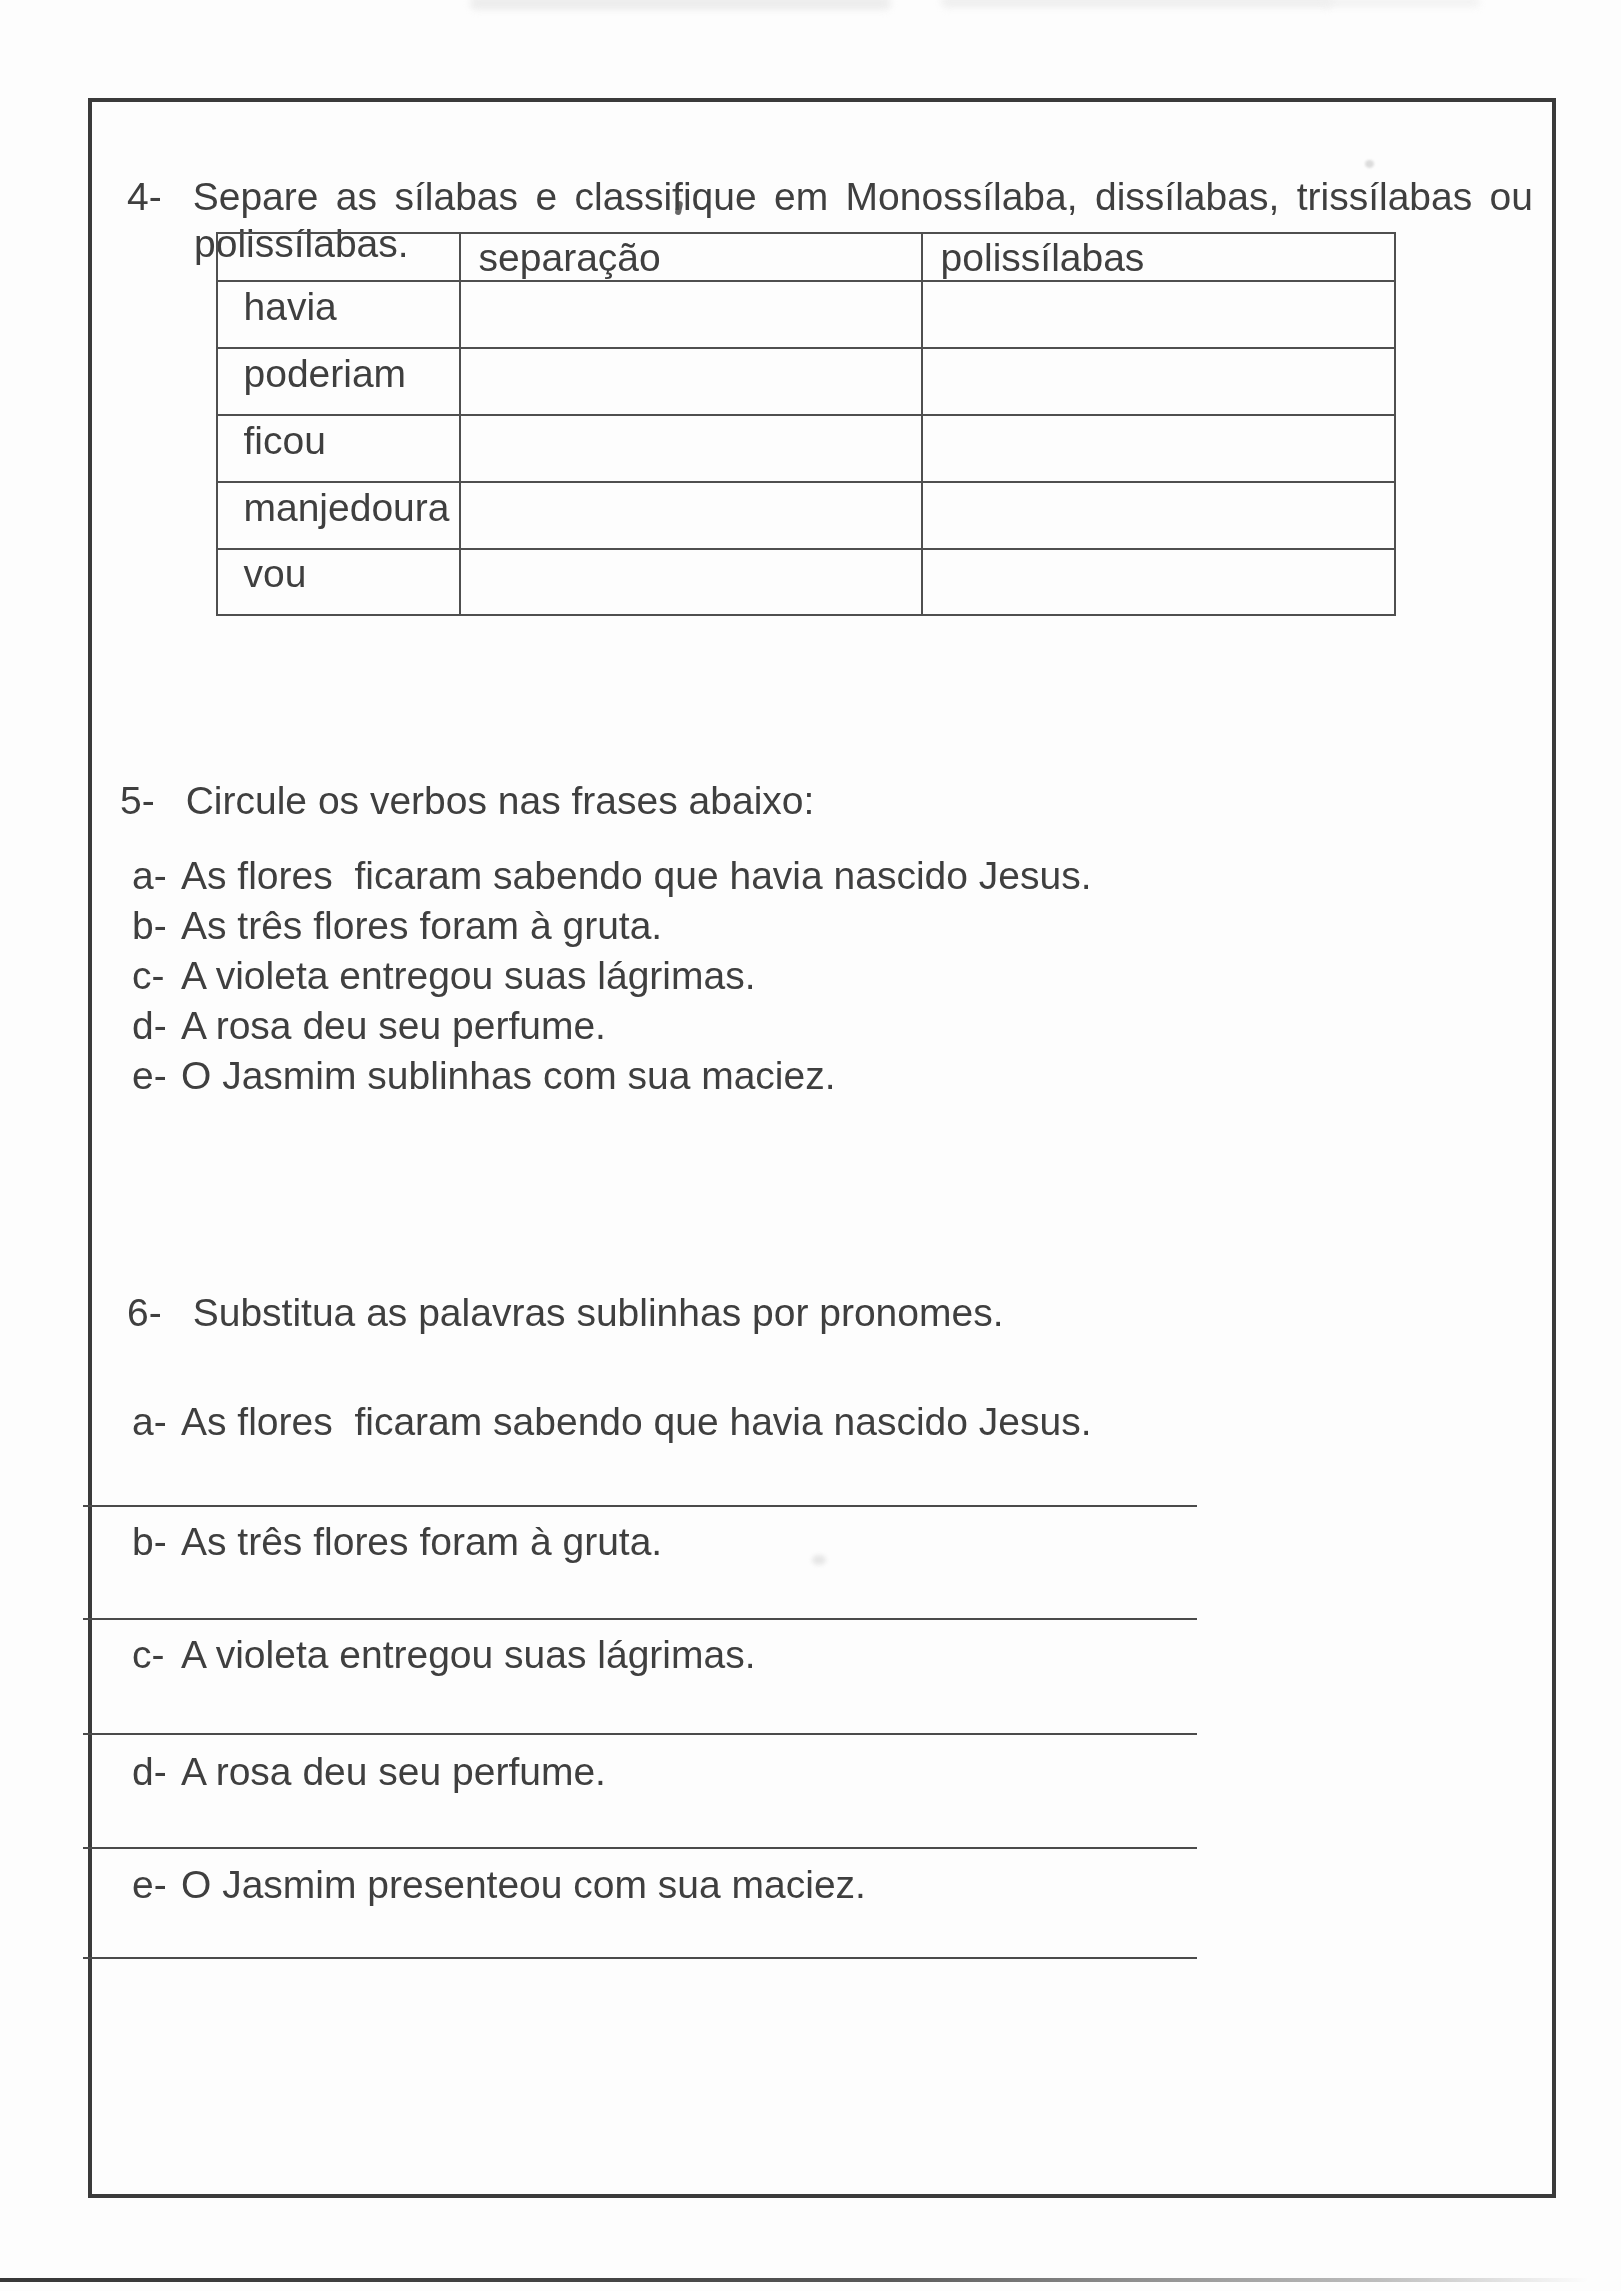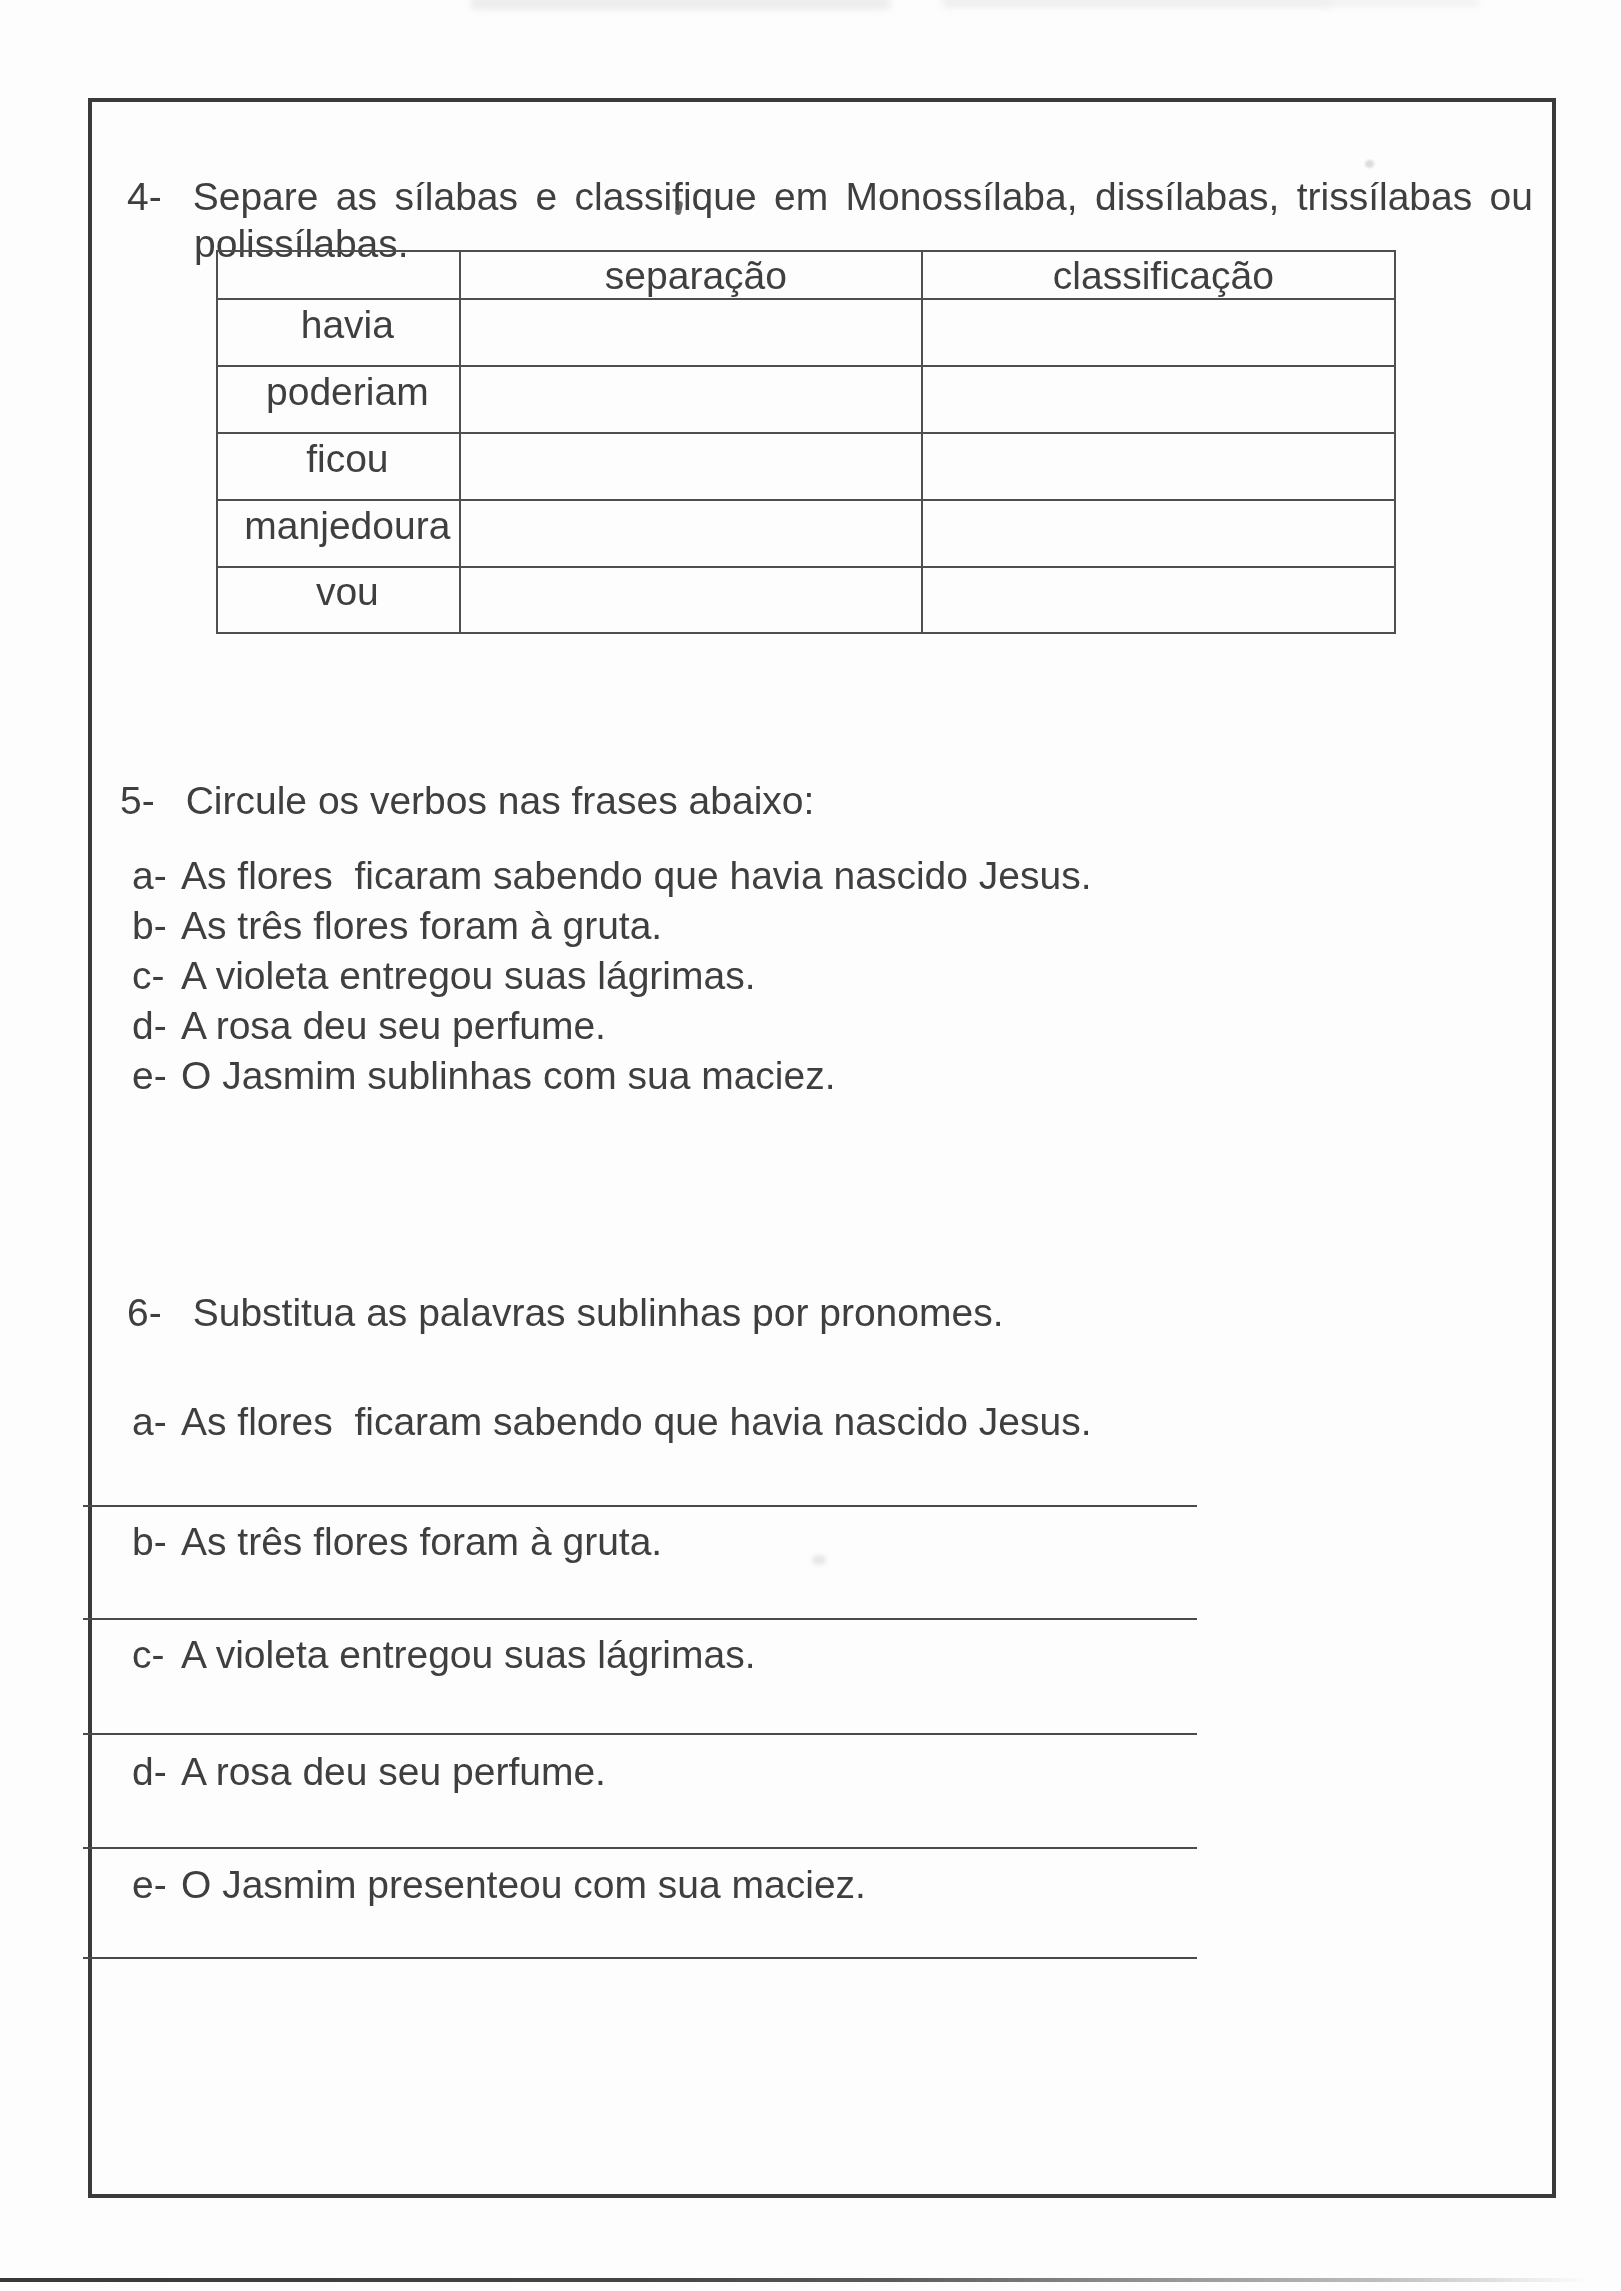--- a/index.html
+++ b/index.html
@@ -35,22 +35,22 @@
 
   
   .q-heading{font-size:39px;line-height:47px;padding-left:67px;text-indent:-67px;}
   .q-heading .num{margin-right:31px;}
   .q4{left:127px;top:153px;width:1339px;text-align:justify;margin-top:20px;}
   .q5h{left:120px;top:738px;}
   .q6h{left:127px;top:1250px;}
 
   
   table.syll{
-    position:absolute;left:216px;top:250px;width:1178px;
-    border-collapse:collapse;table-layout:fixed;text-align:center;
+    position:absolute;left:216px;top:232px;width:1178px;
+    border-collapse:collapse;table-layout:fixed;
   }
   table.syll td{
     border:2.9px solid #4f4f4f;
     font-size:39px;vertical-align:top;overflow:hidden;
     padding:2.9px 7.8px 0 25.5px;
   }
   table.syll tr.hdr td{height:37px;padding-top:2px;}
   table.syll tr.hdr td.c2,table.syll tr.hdr td.c3{padding-left:17.6px;}
   table.syll tr.row td{height:62px;}
 
@@ -90,21 +90,21 @@
 <table class="syll">
   <colgroup>
       <col style="width:243px">
       <col style="width:462px">
       <col style="width:473px">
     </colgroup>
   <tbody>
       <tr class="hdr">
     <td class="c1"></td>
     <td class="c2">separação</td>
-    <td class="c3">classificação</td>
+    <td class="c3">polissílabas</td>
   </tr>
   <tr class="row">
     <td>havia</td>
     <td></td>
     <td></td>
   </tr>
   <tr class="row">
     <td>poderiam</td>
     <td></td>
     <td></td>

